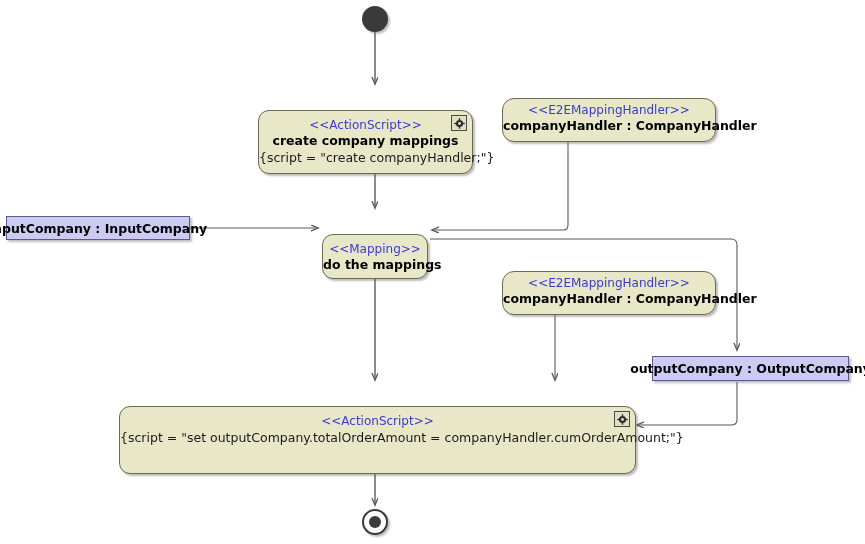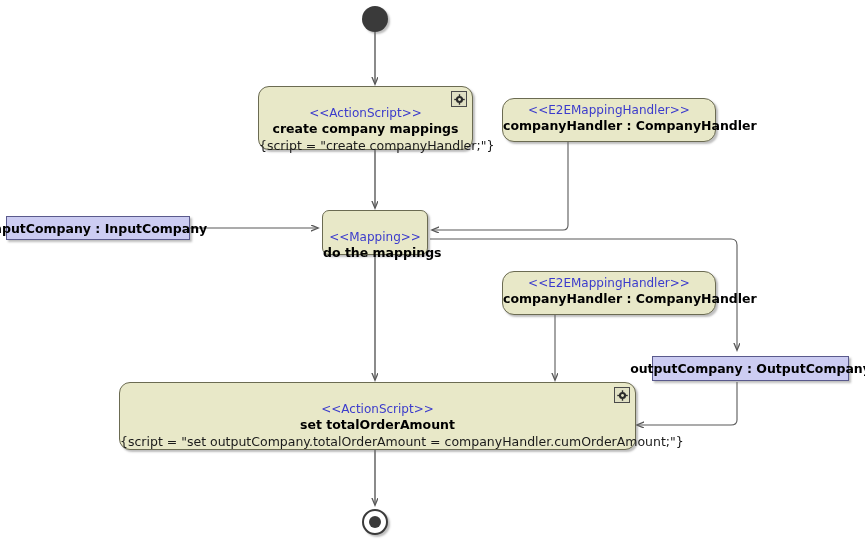--- a/index.html
+++ b/index.html
@@ -19,21 +19,22 @@
   .node {
     position: absolute;
     box-sizing: border-box;
     background: #e8e8c8;
     border: 1px solid #6b6b52;
     box-shadow: 2px 2px 2px rgba(110,110,110,0.45);
     text-align: center;
   }
   .action {
     border-radius: 11px;
-    padding-top: 19px;
+    padding-top: 7px;
+    margin-top: 24px;
   }
   .pin-obj {
     border-radius: 12px;
     padding-top: 4px;
   }
   .stereotype {
     color: #3b3bcc;
     font-size: 12px;
     line-height: 15px;
     white-space: nowrap;
@@ -178,35 +179,34 @@
     </div>
   </div>
 
   <div class="node pin-obj" style="left:502px; top:98px; width:214px; height:44px;">
     <div class="stereotype">&lt;&lt;E2EMappingHandler&gt;&gt;</div>
     <div class="node-name">companyHandler : CompanyHandler</div>
   </div>
 
   <div class="datapin" style="left:6px; top:216px; width:184px; height:24px;">inputCompany : InputCompany</div>
 
-  <div class="node action" style="left:322px; top:210px; width:106px; height:45px;border-radius:7px;">
+  <div class="node action" style="left:322px; top:210px; width:106px; height:45px;">
     <div class="stereotype">&lt;&lt;Mapping&gt;&gt;</div>
     <div class="node-name">do the mappings</div>
   </div>
 
   <div class="node pin-obj" style="left:502px; top:271px; width:214px; height:44px;">
     <div class="stereotype">&lt;&lt;E2EMappingHandler&gt;&gt;</div>
     <div class="node-name">companyHandler : CompanyHandler</div>
   </div>
 
   <div class="datapin" style="left:652px; top:356px; width:197px; height:25px;">outputCompany : OutputCompany</div>
 
   <div class="node action" style="left:119px; top:382px; width:517px; height:68px;">
     <div class="stereotype">&lt;&lt;ActionScript&gt;&gt;</div>
-    <div class="node-name">set totalOrderAmount</div>
     <div class="script-line">{script = "set outputCompany.totalOrderAmount = companyHandler.cumOrderAmount;"}</div>
     <div class="gear-badge" style="right:5px; top:4px;">
       <svg width="11" height="11" viewBox="0 0 16 16" aria-hidden="true">
         <g fill="#2b2b2b">
           <circle cx="8" cy="8" r="5.2"></circle>
           <rect x="7" y="0.4" width="2" height="3"></rect>
           <rect x="7" y="12.6" width="2" height="3"></rect>
           <rect x="0.4" y="7" width="3" height="2"></rect>
           <rect x="12.6" y="7" width="3" height="2"></rect>
         </g>

